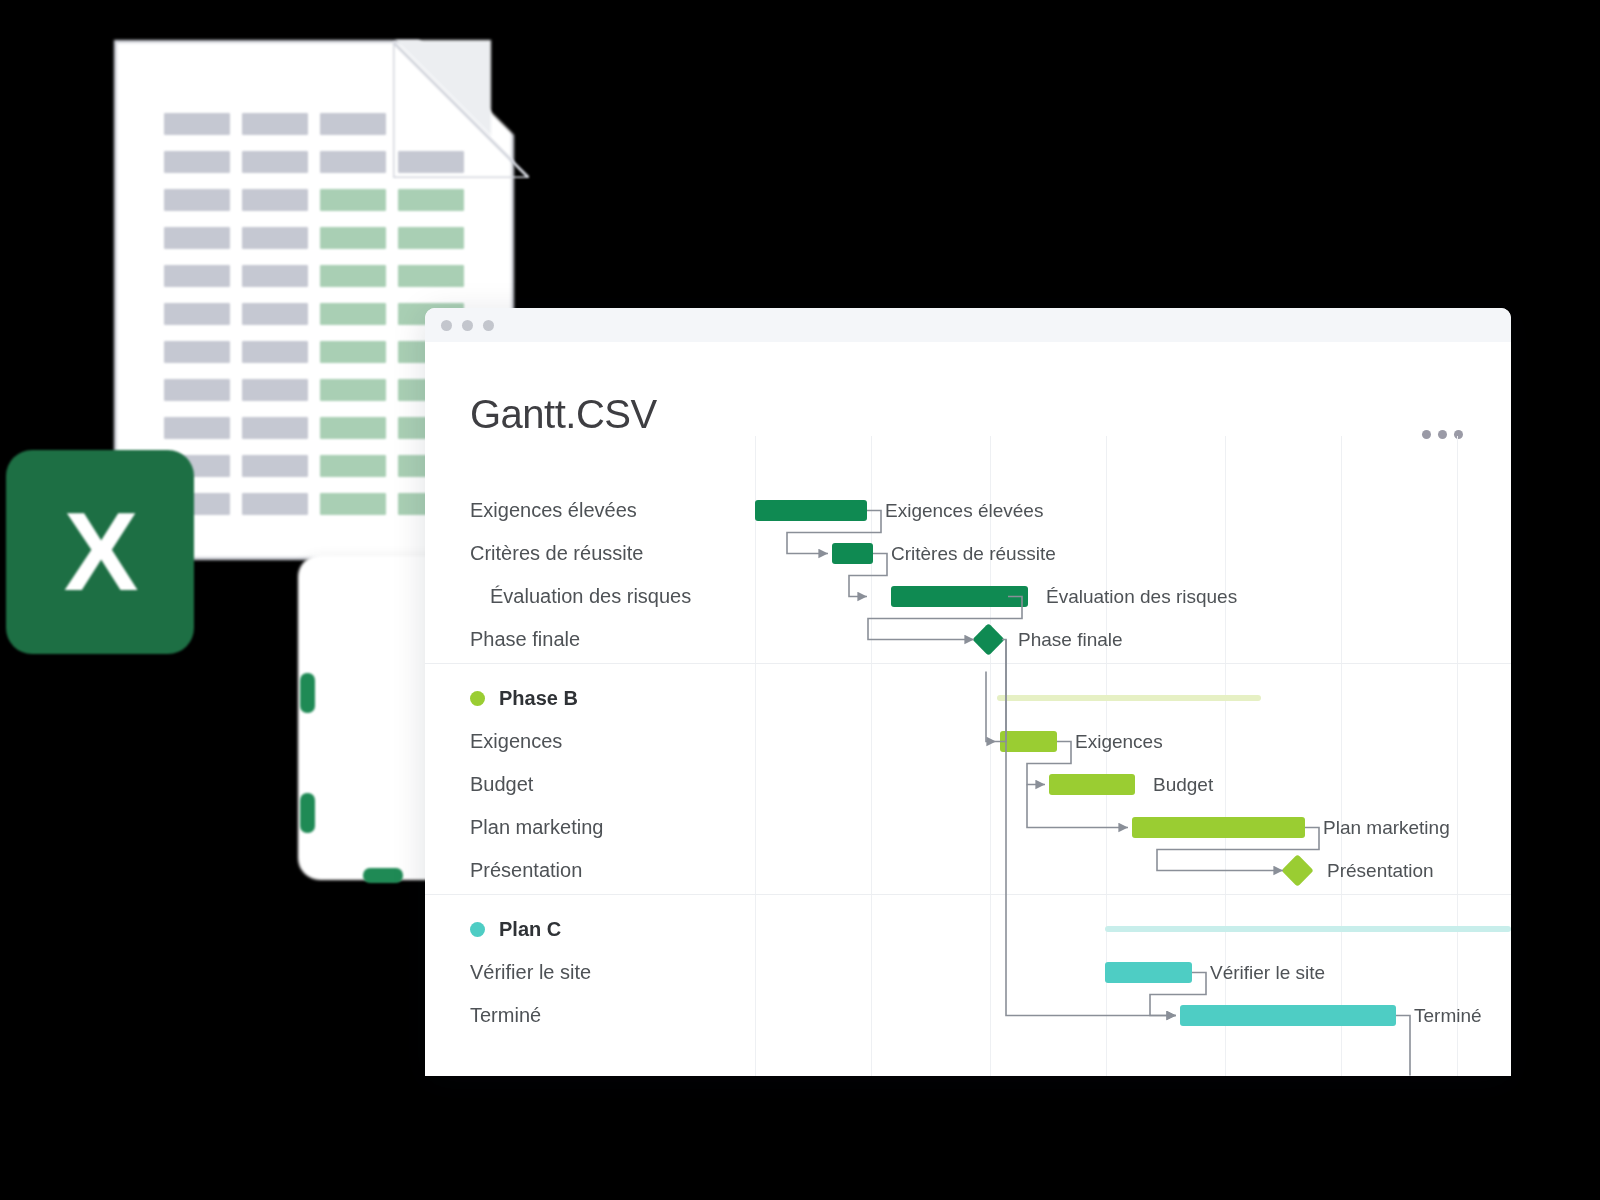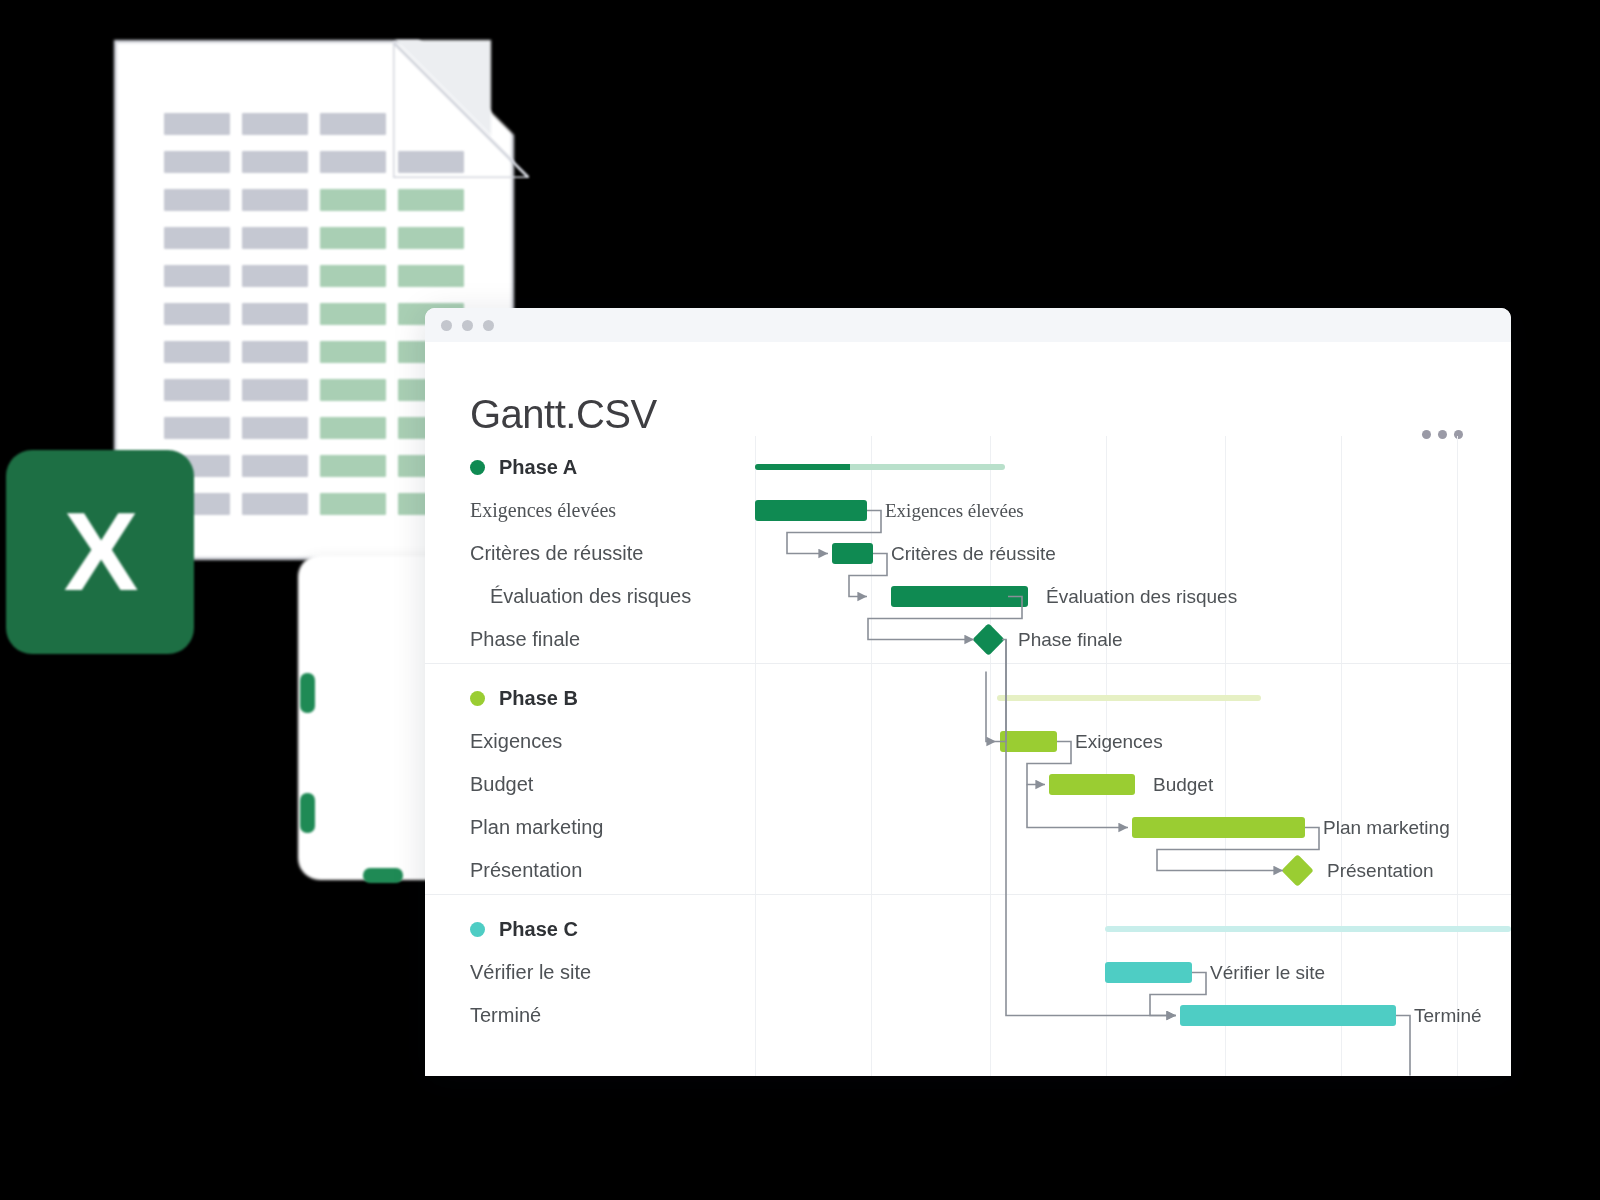--- a/index.html
+++ b/index.html
@@ -243,30 +243,21 @@
       </div>
 
       <div class="chart-area" id="chartArea">
           <div class="vline" style="left: 330px;"></div>
           <div class="vline" style="left: 446px;"></div>
           <div class="vline" style="left: 565px;"></div>
           <div class="vline" style="left: 681px;"></div>
           <div class="vline" style="left: 800px;"></div>
           <div class="vline" style="left: 916px;"></div>
           <div class="vline" style="left: 1032px;"></div>
-          <div class="row" style="top: 0px;">
-            <div class="row-label group">
-              <span class="dot" style="background: rgb(15, 138, 82);"></span>
-              <span>Phase A</span>
-            </div>
-            <div class="summary" style="left: 330px; width: 250px; top: 18px; background: rgb(185, 224, 203);">
-              <div class="fill" style="width: 95px; background: rgb(15, 138, 82);"></div>
-            </div>
-          </div>
-          <div class="row" style="top: 43px; font-family: Liberation Serif, serif;">
+          <div class="row" style="top: 43px;">
             <div class="row-label task">Exigences élevées</div>
             <div class="bar" style="left: 330px; width: 112px; top: 11px; background: rgb(15, 138, 82);"></div>
             <div class="bar-label" style="left: 460px; top: 11px;">Exigences élevées</div>
           </div>
           <div class="row" style="top: 86px;">
             <div class="row-label task">Critères de réussite</div>
             <div class="bar" style="left: 407px; width: 41px; top: 11px; background: rgb(15, 138, 82);"></div>
             <div class="bar-label" style="left: 466px; top: 11px;">Critères de réussite</div>
           </div>
           <div class="row" style="top: 129px; margin-left: 20px;">
@@ -304,21 +295,21 @@
           </div>
           <div class="row" style="top: 403px;">
             <div class="row-label task">Présentation</div>
             <div class="milestone" style="left: 861px; top: 10px; background: rgb(154, 205, 50);"></div>
             <div class="bar-label" style="left: 902px; top: 11px;">Présentation</div>
           </div>
           <div class="hline" style="top: 448px;"></div>
           <div class="row" style="top: 462px;">
             <div class="row-label group">
               <span class="dot" style="background: rgb(78, 205, 196);"></span>
-              <span>Phase C</span>
+              <span>Plan C</span>
             </div>
             <div class="summary" style="left: 680px; width: 406px; top: 18px; background: rgb(200, 238, 235);"></div>
           </div>
           <div class="row" style="top: 505px;">
             <div class="row-label task">Vérifier le site</div>
             <div class="bar" style="left: 680px; width: 87px; top: 11px; background: rgb(78, 205, 196);"></div>
             <div class="bar-label" style="left: 785px; top: 11px;">Vérifier le site</div>
           </div>
           <div class="row" style="top: 548px;">
             <div class="row-label task">Terminé</div>

